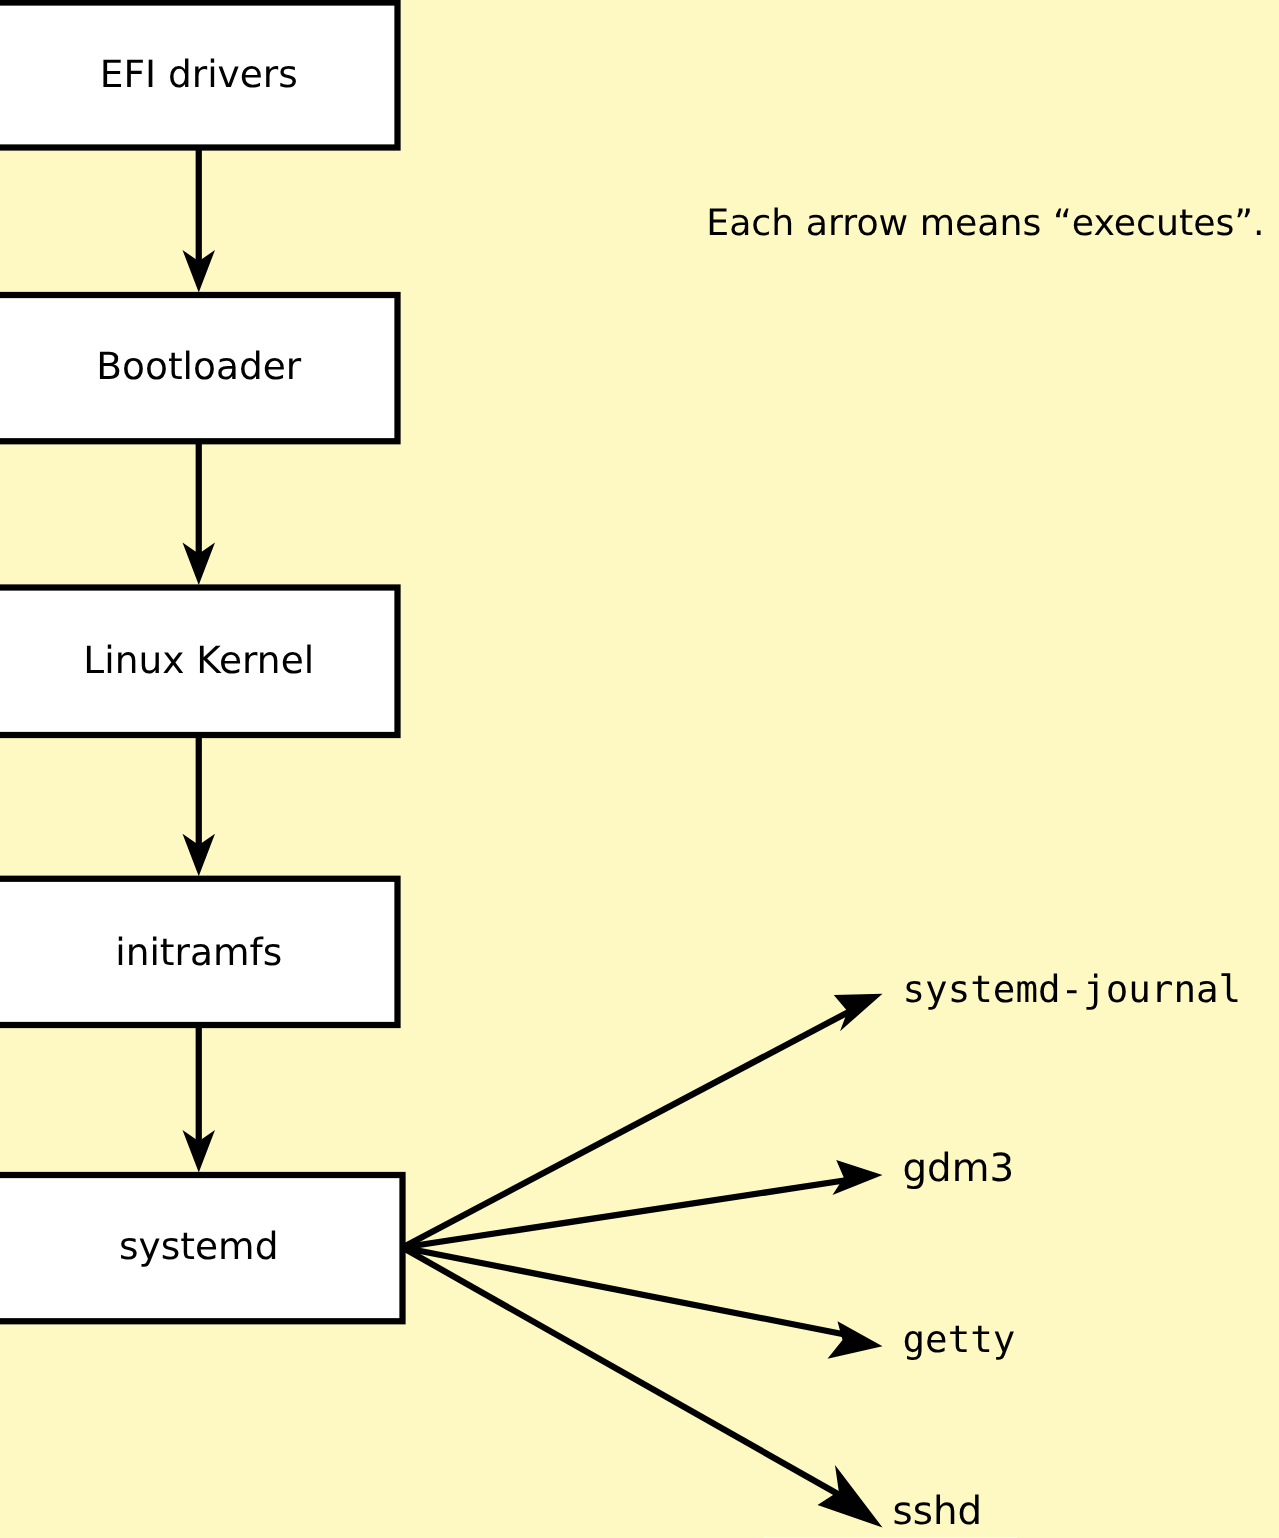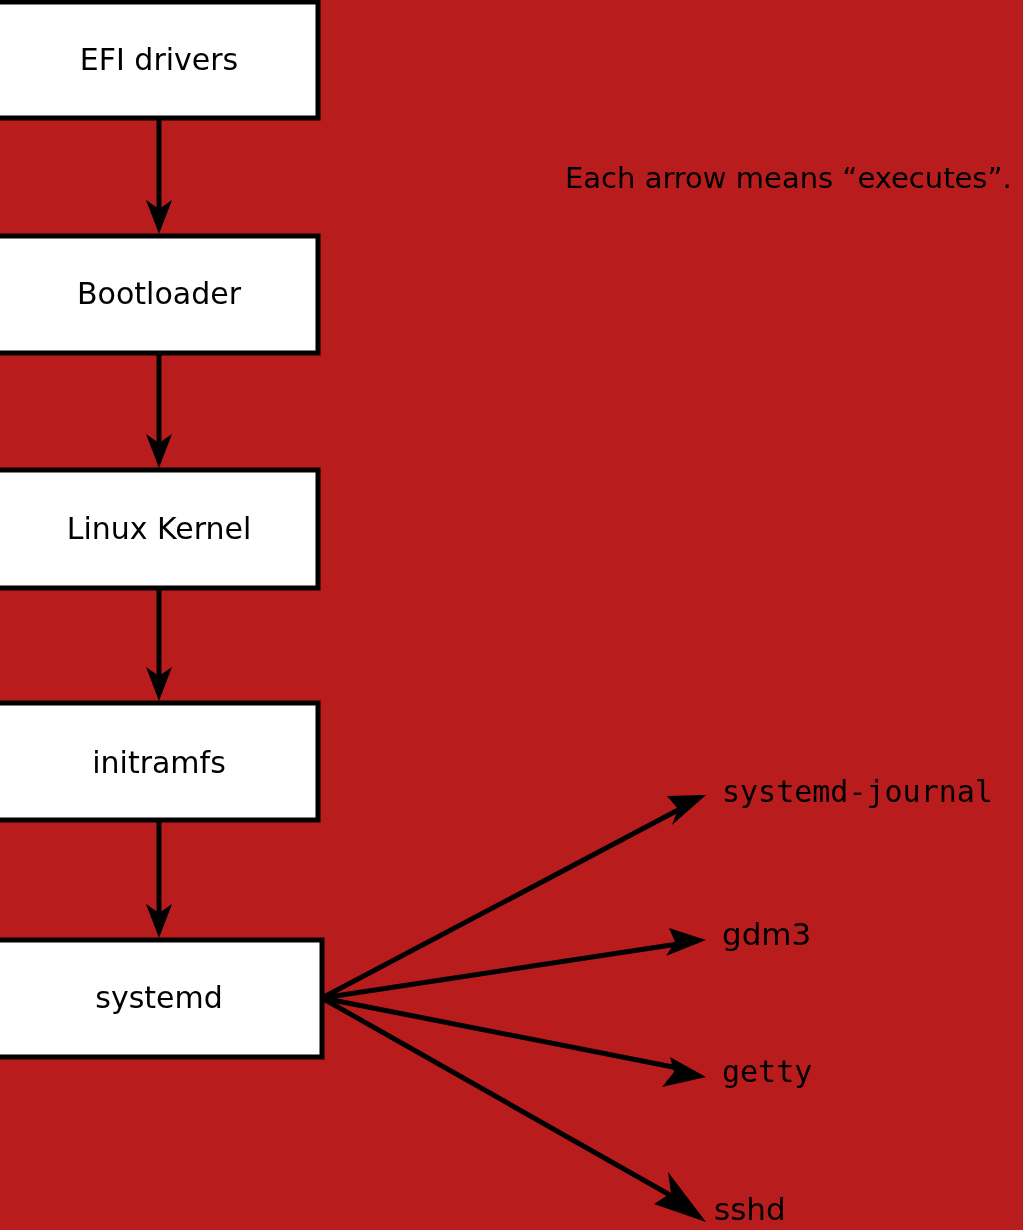--- a/index.html
+++ b/index.html
@@ -10,21 +10,21 @@
   }
   body {
     font-family: "Liberation Sans", sans-serif;
     color: #000000;
   }
   #canvas {
     position: relative;
     width: 1023px;
     height: 1230px;
     overflow: hidden;
-    background: #b91c1c;
+    background: #fef9c3;
   }
   #diagram-svg {
     position: absolute;
     left: 0;
     top: 0;
     width: 1023px;
     height: 1230px;
     display: block;
   }
   .box-rect {

